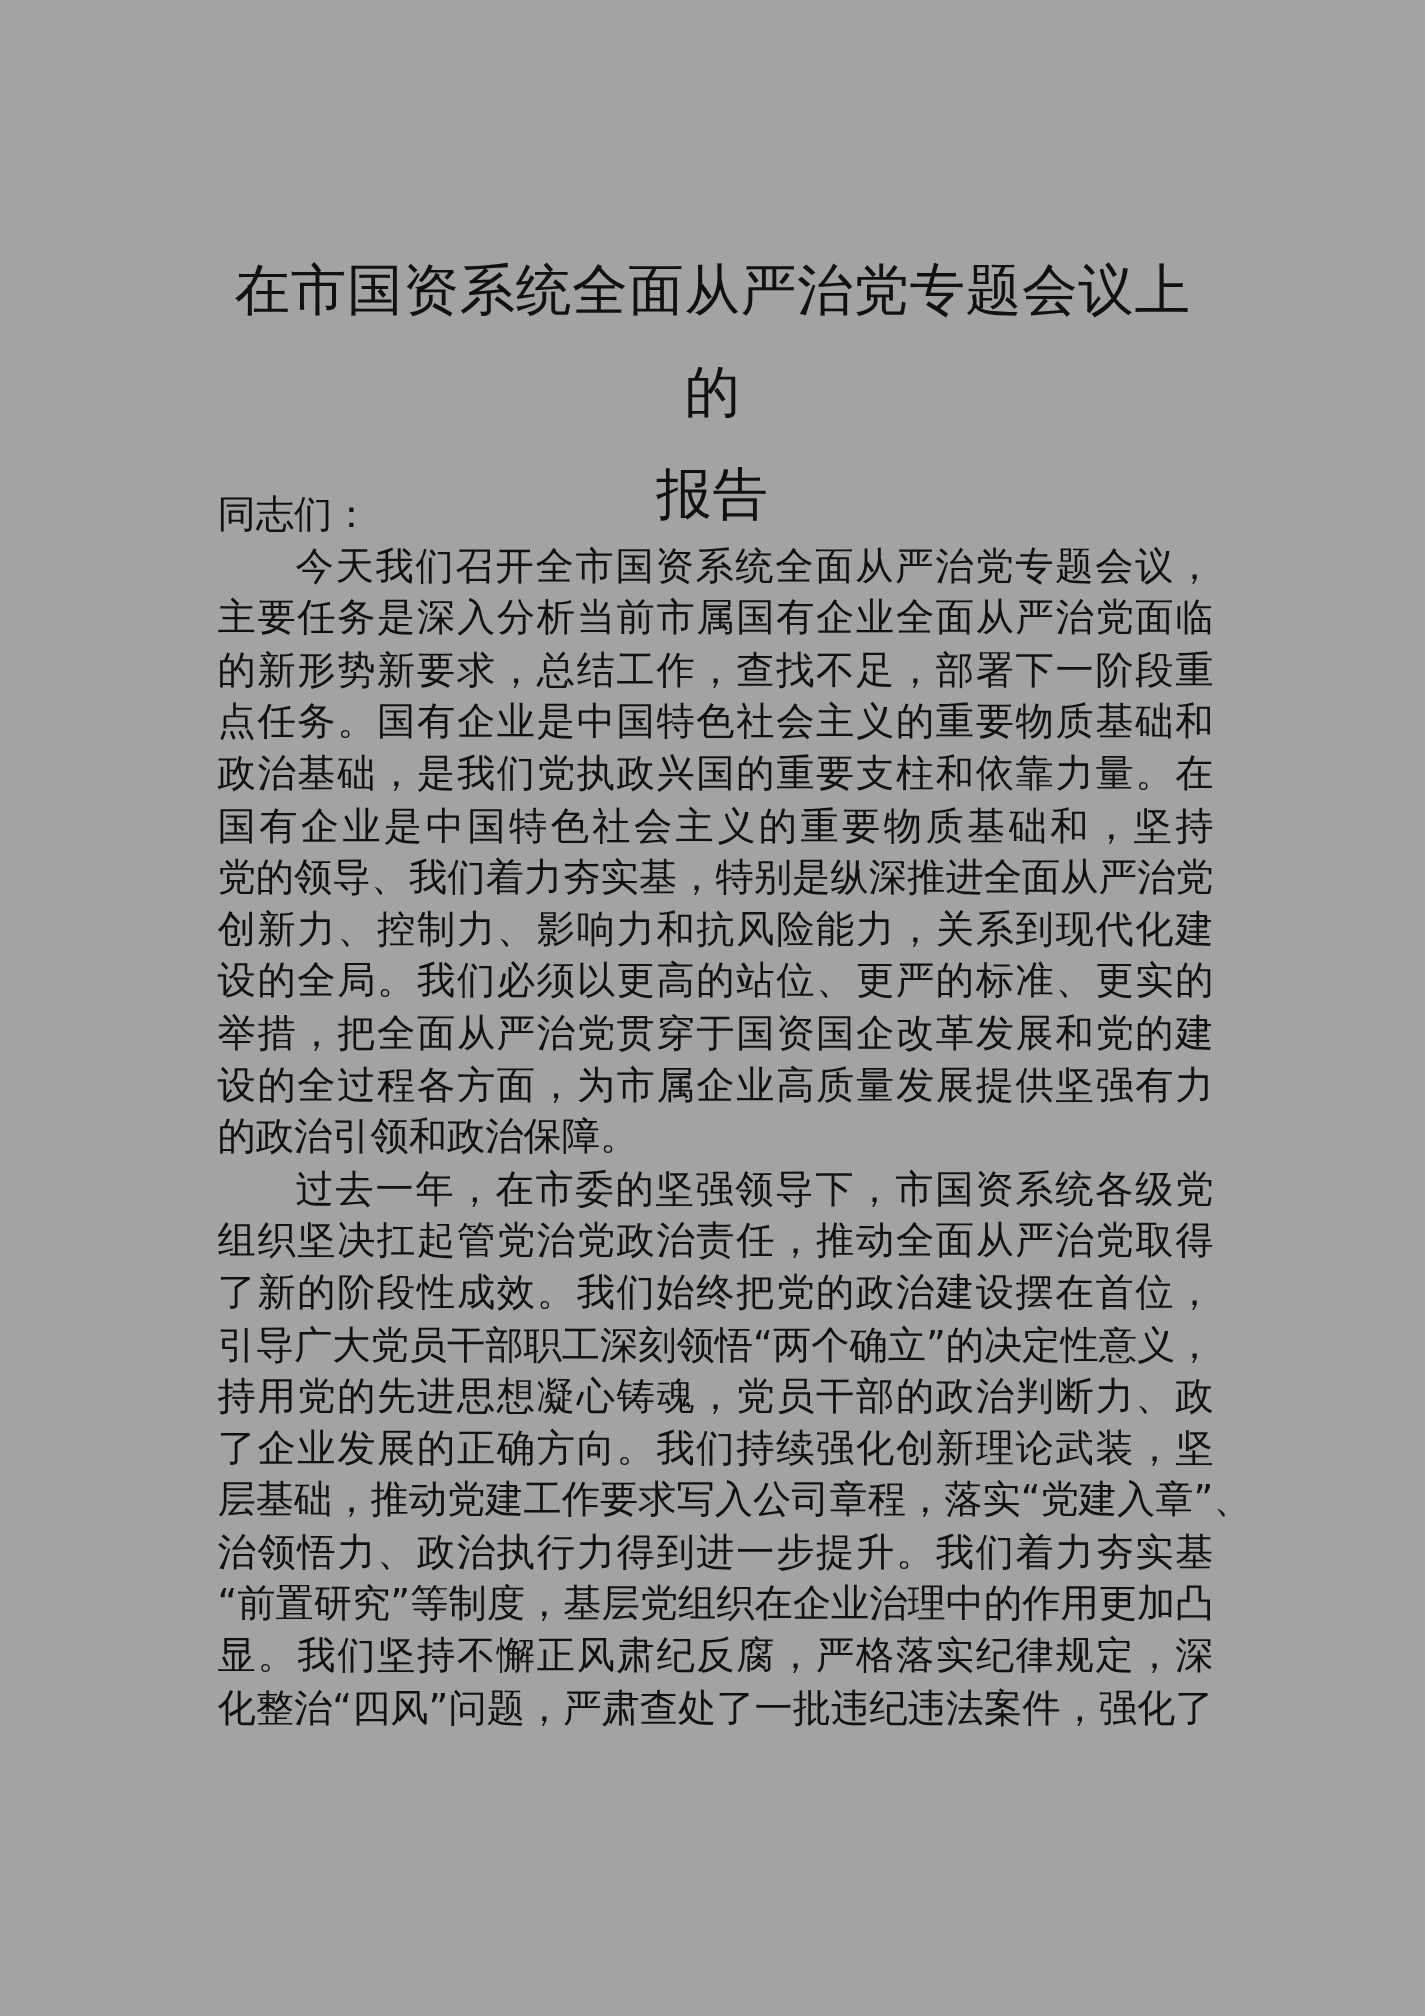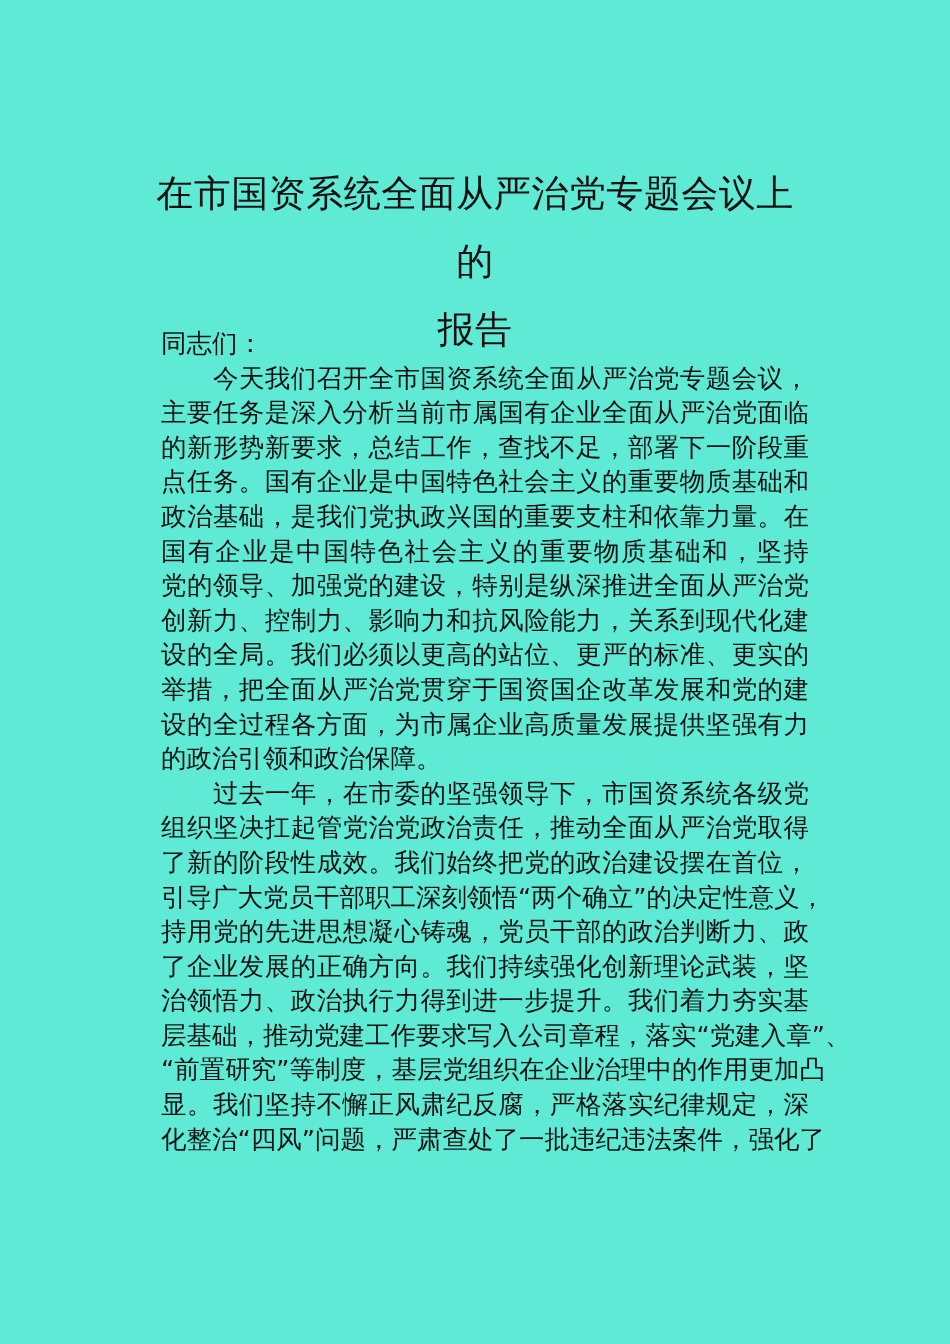--- a/index.html
+++ b/index.html
@@ -1,31 +1,31 @@
 <!DOCTYPE html>
 <html><head>
 <meta charset="utf-8">
 <style>
   html, body { margin: 0; padding: 0; background: #ffffff; }
   body { width: 950px; height: 1344px; position: relative; overflow: hidden; }
-  .page { position: absolute; left: 0; top: 0; width: 950px; height: 1344px; background: #5eead4; }
+  .page { position: absolute; left: 0; top: 0; width: 950px; height: 1344px; background: #a3a3a3; }
   .title {
     position: absolute; left: 145px; width: 660px; top: 160px;
     text-align: center;
     font-family: "DejaVu Sans", "Liberation Sans", sans-serif;
     font-size: 37px; line-height: 68px; color: #111;
     letter-spacing: 0.5px;
   }
   .body {
     position: absolute; left: 145px; top: 326px; width: 664px;
     font-family: "DejaVu Sans", "Liberation Sans", sans-serif;
     font-size: 25.5px; line-height: 34.6px; color: #111;
     text-align: justify;
   }
-  .line { display: block; white-space: nowrap; height: 34.6px; text-align-last: justify; text-align: justify; margin-left: 16px; }
+  .line { display: block; white-space: nowrap; height: 34.6px; text-align-last: justify; text-align: justify; }
   .line.last { text-align-last: left; }
   .indent { padding-left: 52px; }
 </style>
 </head>
 <body>
 
 <div class="page">
   <div class="title">
     <div>在市国资系统全面从严治党专题会议上的</div>
     <div>报告</div>
@@ -34,35 +34,35 @@
   <div class="body">
     <span class="line last">同志们：</span>
 
     <div>
       <span class="line indent">今天我们召开全市国资系统全面从严治党专题会议，</span>
       <span class="line">主要任务是深入分析当前市属国有企业全面从严治党面临</span>
       <span class="line">的新形势新要求，总结工作，查找不足，部署下一阶段重</span>
       <span class="line">点任务。国有企业是中国特色社会主义的重要物质基础和</span>
       <span class="line">政治基础，是我们党执政兴国的重要支柱和依靠力量。在</span>
       <span class="line">国有企业是中国特色社会主义的重要物质基础和，坚持</span>
-      <span class="line">党的领导、加强党的建设，特别是纵深推进全面从严治党</span>
+      <span class="line">党的领导、我们着力夯实基，特别是纵深推进全面从严治党</span>
       <span class="line">创新力、控制力、影响力和抗风险能力，关系到现代化建</span>
       <span class="line">设的全局。我们必须以更高的站位、更严的标准、更实的</span>
       <span class="line">举措，把全面从严治党贯穿于国资国企改革发展和党的建</span>
       <span class="line">设的全过程各方面，为市属企业高质量发展提供坚强有力</span>
       <span class="line last">的政治引领和政治保障。</span>
     </div>
 
     <div>
       <span class="line indent">过去一年，在市委的坚强领导下，市国资系统各级党</span>
       <span class="line">组织坚决扛起管党治党政治责任，推动全面从严治党取得</span>
       <span class="line">了新的阶段性成效。我们始终把党的政治建设摆在首位，</span>
       <span class="line">引导广大党员干部职工深刻领悟“两个确立”的决定性意义，</span>
       <span class="line">持用党的先进思想凝心铸魂，党员干部的政治判断力、政</span>
       <span class="line">了企业发展的正确方向。我们持续强化创新理论武装，坚</span>
+      <span class="line">层基础，推动党建工作要求写入公司章程，落实“党建入章”、</span>
       <span class="line">治领悟力、政治执行力得到进一步提升。我们着力夯实基</span>
-      <span class="line">层基础，推动党建工作要求写入公司章程，落实“党建入章”、</span>
       <span class="line">“前置研究”等制度，基层党组织在企业治理中的作用更加凸</span>
       <span class="line">显。我们坚持不懈正风肃纪反腐，严格落实纪律规定，深</span>
       <span class="line">化整治“四风”问题，严肃查处了一批违纪违法案件，强化了</span>
     </div>
   </div>
 </div>
 
 </body></html>

